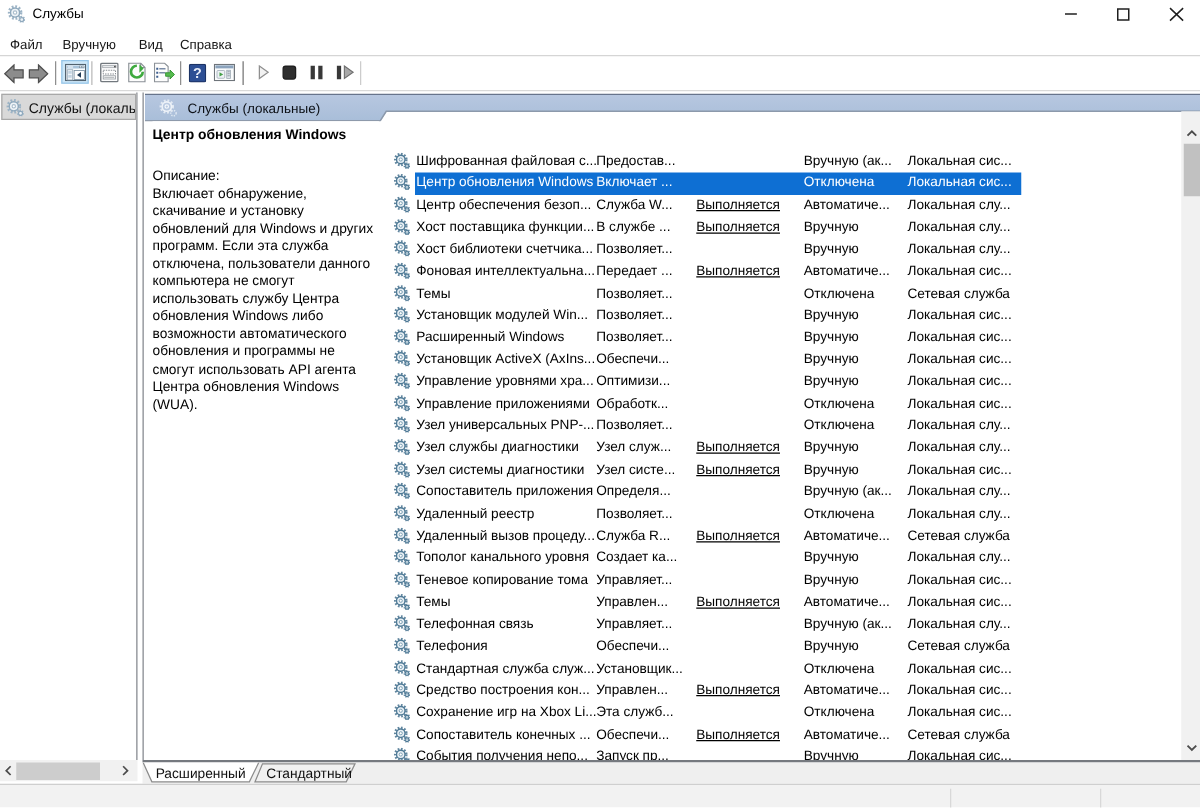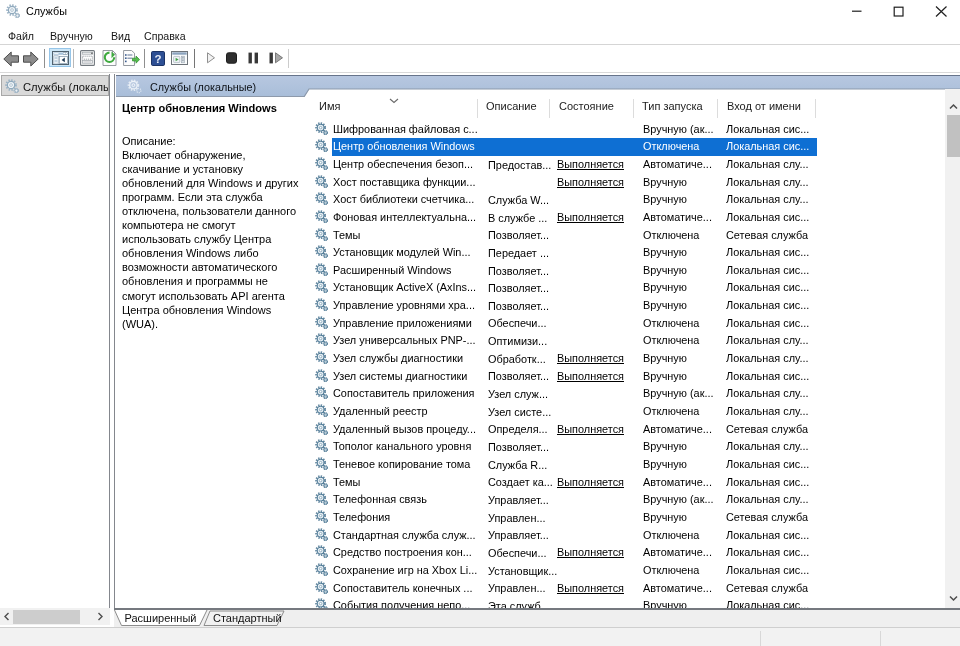--- a/index.html
+++ b/index.html
@@ -30,21 +30,21 @@
 #desc .b { position:absolute; left:0px; top:37px; font-size:11px; line-height:14.05px; color:#000; white-space:nowrap; }
 
 #thead { position:absolute; left:186px; top:23px; width:660px; height:23px; font-size:11px; color:#1c1c1c; }
 #thead span { white-space:nowrap; }
 #thead span { position:absolute; top:3.2px; }
 .hsep { position:absolute; top:2px; width:1px; height:19px; background:#dcdcdc; }
 #tbl { position:absolute; left:0px; top:-74px; width:846px; height:608px; overflow:hidden; }
 .row { position:absolute; left:0px; width:846px; height:17.65px; font-size:10.9px; color:#000; }
 .row svg.ric { position:absolute; left:199.5px; top:1px; }
 .row span { position:absolute; top:2px; white-space:nowrap; }
-.c1 { left:218px; } .c2 { left:373px;margin-top:36px; } .c3 { left:442px;text-decoration:underline; } .c4 { left:528px; } .c5 { left:611px;text-align:center; }
+.c1 { left:218px; } .c2 { left:362px; } .c3 { left:442px;text-decoration:underline; } .c4 { left:528px; } .c5 { left:611px;text-align:center; }
 .row.sel::before { content:""; position:absolute; left:216.5px; top:0px; width:485.5px; height:17.4px; background:#0e6fd3; }
 .row.sel span { color:#fff; z-index:2; }
 .row.sel svg { z-index:2; }
 
 #vscroll { position:absolute; left:830px; top:15px; width:16px; height:519px; background:#f1f1f1; }
 #vthumb { position:absolute; left:1.5px; top:26px; width:13.5px; height:42px; background:#c1c1c1; }
 
 #tabs { position:absolute; left:114px; top:609.6px; width:846px; height:17.4px; background:#efefef; }
 
 #status { position:absolute; left:0; top:627px; width:960px; height:19px; background:#f2f2f2; border-top:1px solid #cfcfcf; }
@@ -191,35 +191,20 @@
 </div>
 <div id="panel"></div>
 <svg id="paneltop" viewBox="0 0 660 11" preserveAspectRatio="none">
 <path d="M2 11 L8 1.5 L9 1.5 L9 11 Z" fill="#ffffff"></path>
 <path d="M2 10.5 L8 1 L660 1" fill="none" stroke="#8c99ab" stroke-width="1.2"></path>
 </svg>
 <div id="desc">
 <div class="h">Центр обновления Windows</div>
 <div class="b">Описание:<br>Включает обнаружение,<br>скачивание и установку<br>обновлений для Windows и других<br>программ. Если эта служба<br>отключена, пользователи данного<br>компьютера не смогут<br>использовать службу Центра<br>обновления Windows либо<br>возможности автоматического<br>обновления и программы не<br>смогут использовать API агента<br>Центра обновления Windows<br>(WUA).</div>
 </div>
-<div id="thead">
-<span style="left:18px">Имя</span>
-<svg class="abs" style="left:88px;top:1px" width="10" height="6" viewBox="0 0 10 6">
-        <path d="M1 1 L5 4.5 L9 1" fill="none" stroke="#6a6a6a" stroke-width="1.1"></path>
-      </svg>
-<span style="left:185px">Описание</span>
-<span style="left:258px">Состояние</span>
-<span style="left:341px">Тип запуска</span>
-<span style="left:426px">Вход от имени</span>
-<div class="hsep" style="left:176px"></div>
-<div class="hsep" style="left:248px"></div>
-<div class="hsep" style="left:332px"></div>
-<div class="hsep" style="left:416px"></div>
-<div class="hsep" style="left:514px"></div>
-</div>
 <div id="tbl">
 <div class="row" style="top:120.60px">
 <svg class="ric" width="13" height="13" viewBox="0 0 13 13">
           <use href="#gear"></use>
         </svg>
 <span class="c1">Шифрованная файловая с...</span>
         <span class="c2">Предостав...</span>
         <span class="c3"></span>
         <span class="c4">Вручную (ак...</span>
         <span class="c5">Локальная сис...</span>

